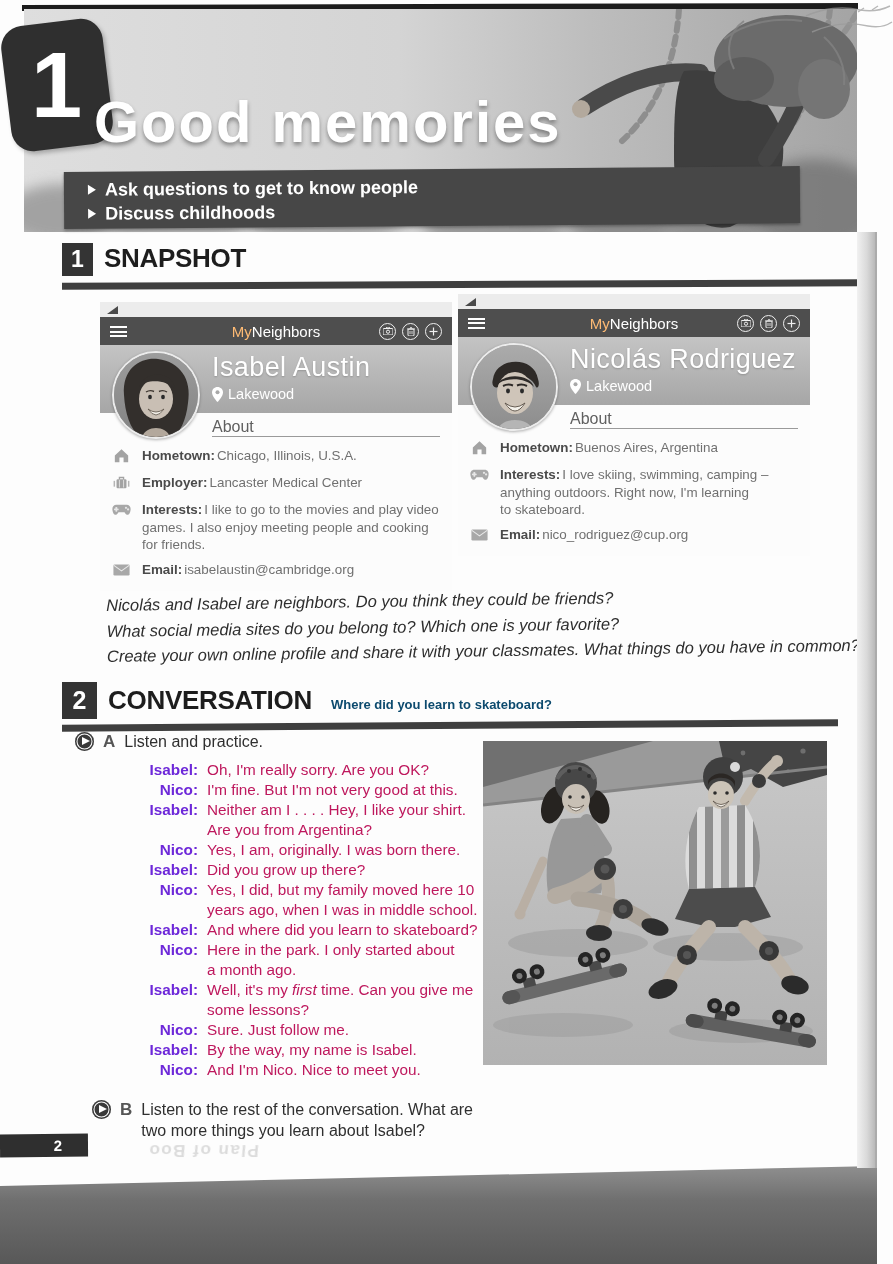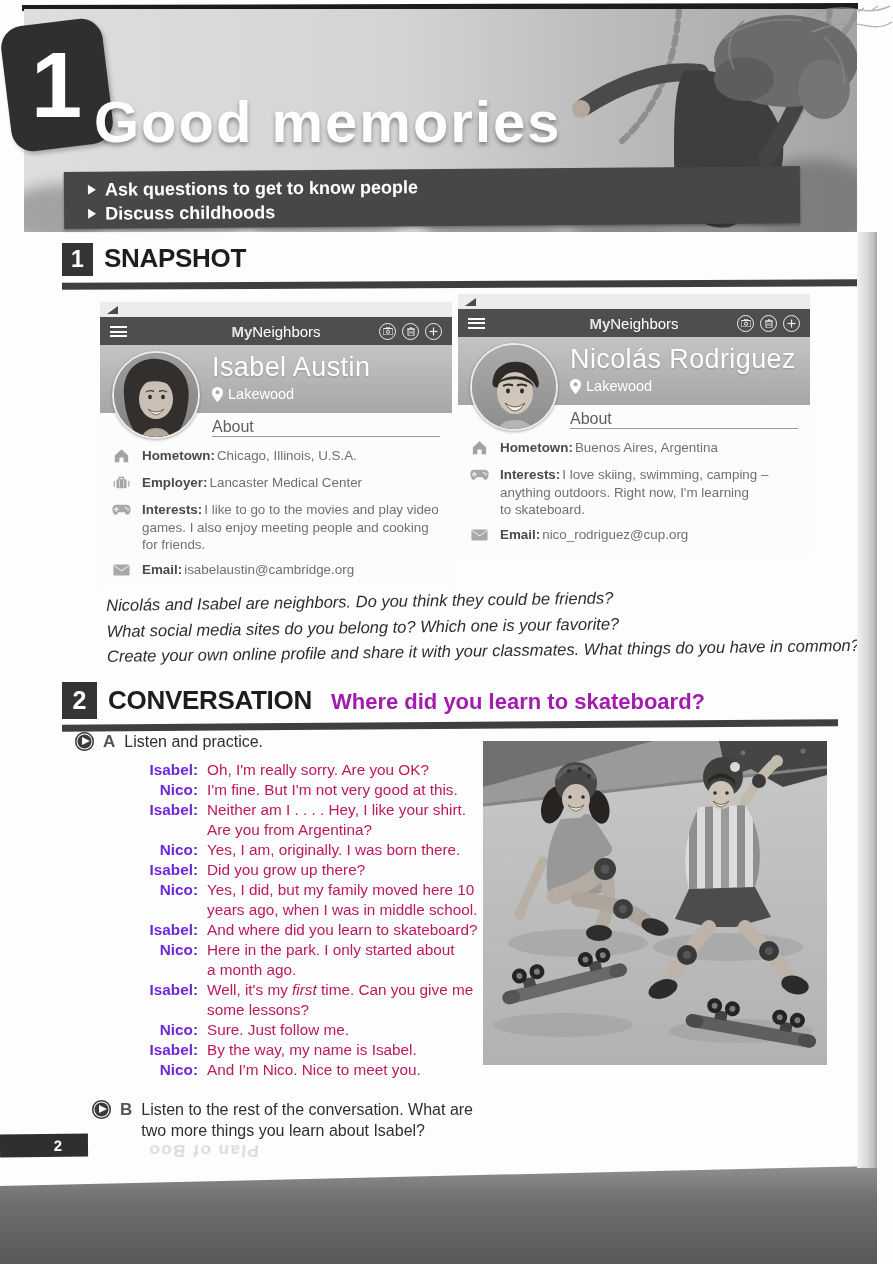--- a/index.html
+++ b/index.html
@@ -31,38 +31,38 @@
      transform:rotate(-.45deg);box-sizing:border-box;padding:6px 0 0 24px;box-shadow:0 2px 3px rgba(0,0,0,.3);}
   .objective{display:flex;align-items:center;color:#fff;font-weight:700;font-size:18px;line-height:24px;}
   .bullet-icon{width:0;height:0;border-left:8px solid #fff;border-top:5px solid transparent;
      border-bottom:5px solid transparent;margin-right:9px;flex:none;}
   
   .sec-head{position:absolute;display:flex;align-items:baseline;gap:11px;}
   .sec-badge{background:#343434;color:#fff;font-weight:800;text-align:center;flex:none;}
   #snap-badge{width:31px;height:33px;font-size:23px;line-height:33px;}
   #conv-badge{width:35px;height:37px;font-size:25px;line-height:37px;}
   .sec-title{font-size:26px;font-weight:800;color:#1d1d1d;letter-spacing:-.3px;}
-  .sec-sub{font-size:22px;font-weight:700;color:#a21caf;margin-left:8px;}
+  .sec-sub{font-size:13px;font-weight:700;color:#0c4a6e;margin-left:8px;}
   .sec-rule{position:absolute;background:#3f3f3f;height:7px;}
   #snap-rule{left:62px;top:281px;width:798px;transform:rotate(-.25deg);}
   #conv-rule{left:62px;top:722px;width:776px;transform:rotate(-.4deg);}
   
   .card{position:absolute;width:352px;background:#fcfcfc;}
   #card-left{left:100px;top:302px;}
   #card-right{left:458px;top:294px;}
   .status-bar{height:15px;background:#ececec;display:flex;justify-content:space-between;align-items:center;padding:0 7px;}
   .signal-icon{width:0;height:0;border-left:11px solid transparent;border-bottom:8px solid #4a4a4a;}
   .status-right{display:flex;align-items:center;gap:3px;font-size:9px;color:#333;margin-top:44px;}
   .battery-icon{position:relative;width:14px;height:7px;border:1px solid #4a4a4a;border-radius:1px;
      background:linear-gradient(90deg,#4a4a4a 85%,transparent 85%);}
   .battery-icon::after{content:"";position:absolute;right:-3px;top:1.5px;width:2px;height:4px;background:#4a4a4a;}
   .nav-bar{height:28px;background:#4e4e4e;display:flex;align-items:center;padding:0 10px;position:relative;}
   .hamburger-icon{width:17px;height:11px;background:linear-gradient(#fff 2px,transparent 2px,transparent 4.5px,#fff 4.5px,#fff 6.5px,transparent 6.5px,transparent 9px,#fff 9px);flex:none;}
   .app-title{position:absolute;left:0;right:0;text-align:center;font-size:15px;color:#fff;}
-  .app-title .light{color:#e5e5e5;font-weight:700;}
+  .app-title .light{color:#fdba74;font-weight:400;}
   .app-title .bold{font-weight:400;}
   .nav-actions{margin-left:auto;display:flex;gap:6px;z-index:1;}
   .circle-btn{width:17px;height:17px;border:1.4px solid #f0f0f0;border-radius:50%;box-sizing:border-box;
      display:flex;align-items:center;justify-content:center;}
   .profile-header{height:68px;background:linear-gradient(180deg,#c4c4c4,#a6a6a6);position:relative;}
   .avatar{position:absolute;left:12px;top:6px;width:84px;height:84px;border-radius:50%;overflow:hidden;
      border:2px solid #ececec;z-index:2;background:#9a9a9a;box-shadow:0 1px 3px rgba(0,0,0,.3);}
   .profile-info{margin-left:112px;padding-top:7px;color:#fff;}
   .profile-name{font-size:27px;font-weight:400;letter-spacing:.4px;text-shadow:0 1px 2px rgba(0,0,0,.2);white-space:nowrap;}
   .location-row{display:flex;align-items:center;gap:5px;font-size:14.5px;margin-top:3px;}

